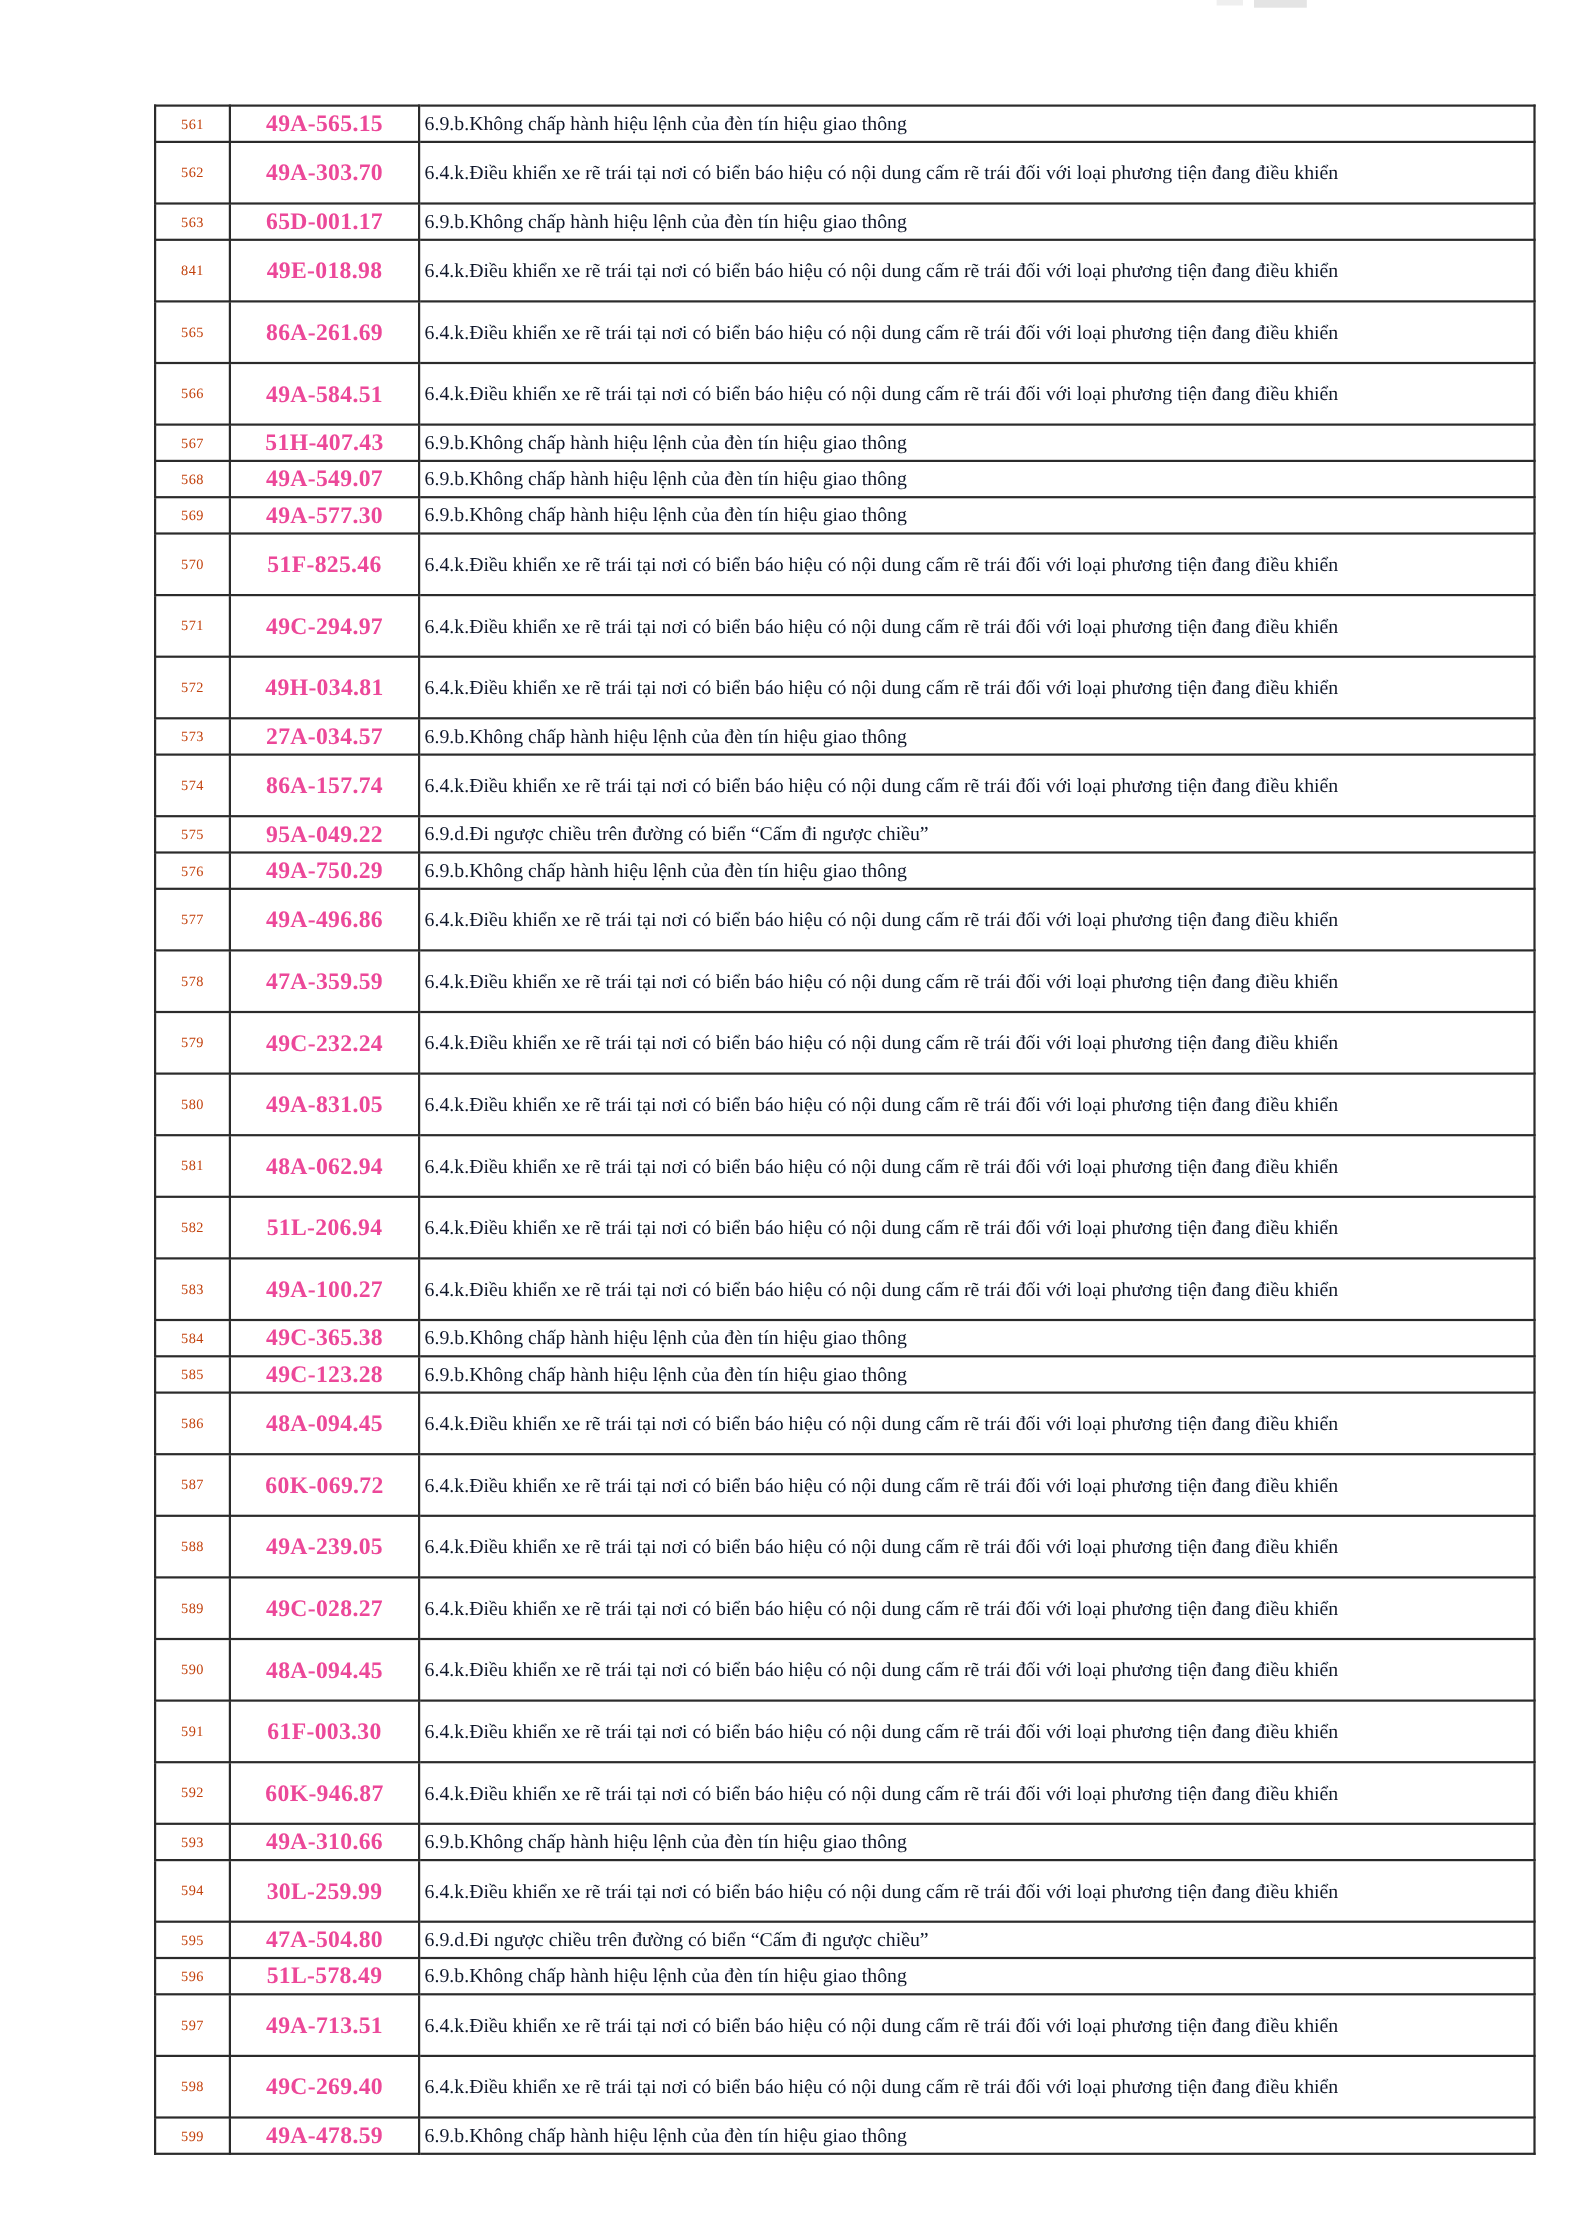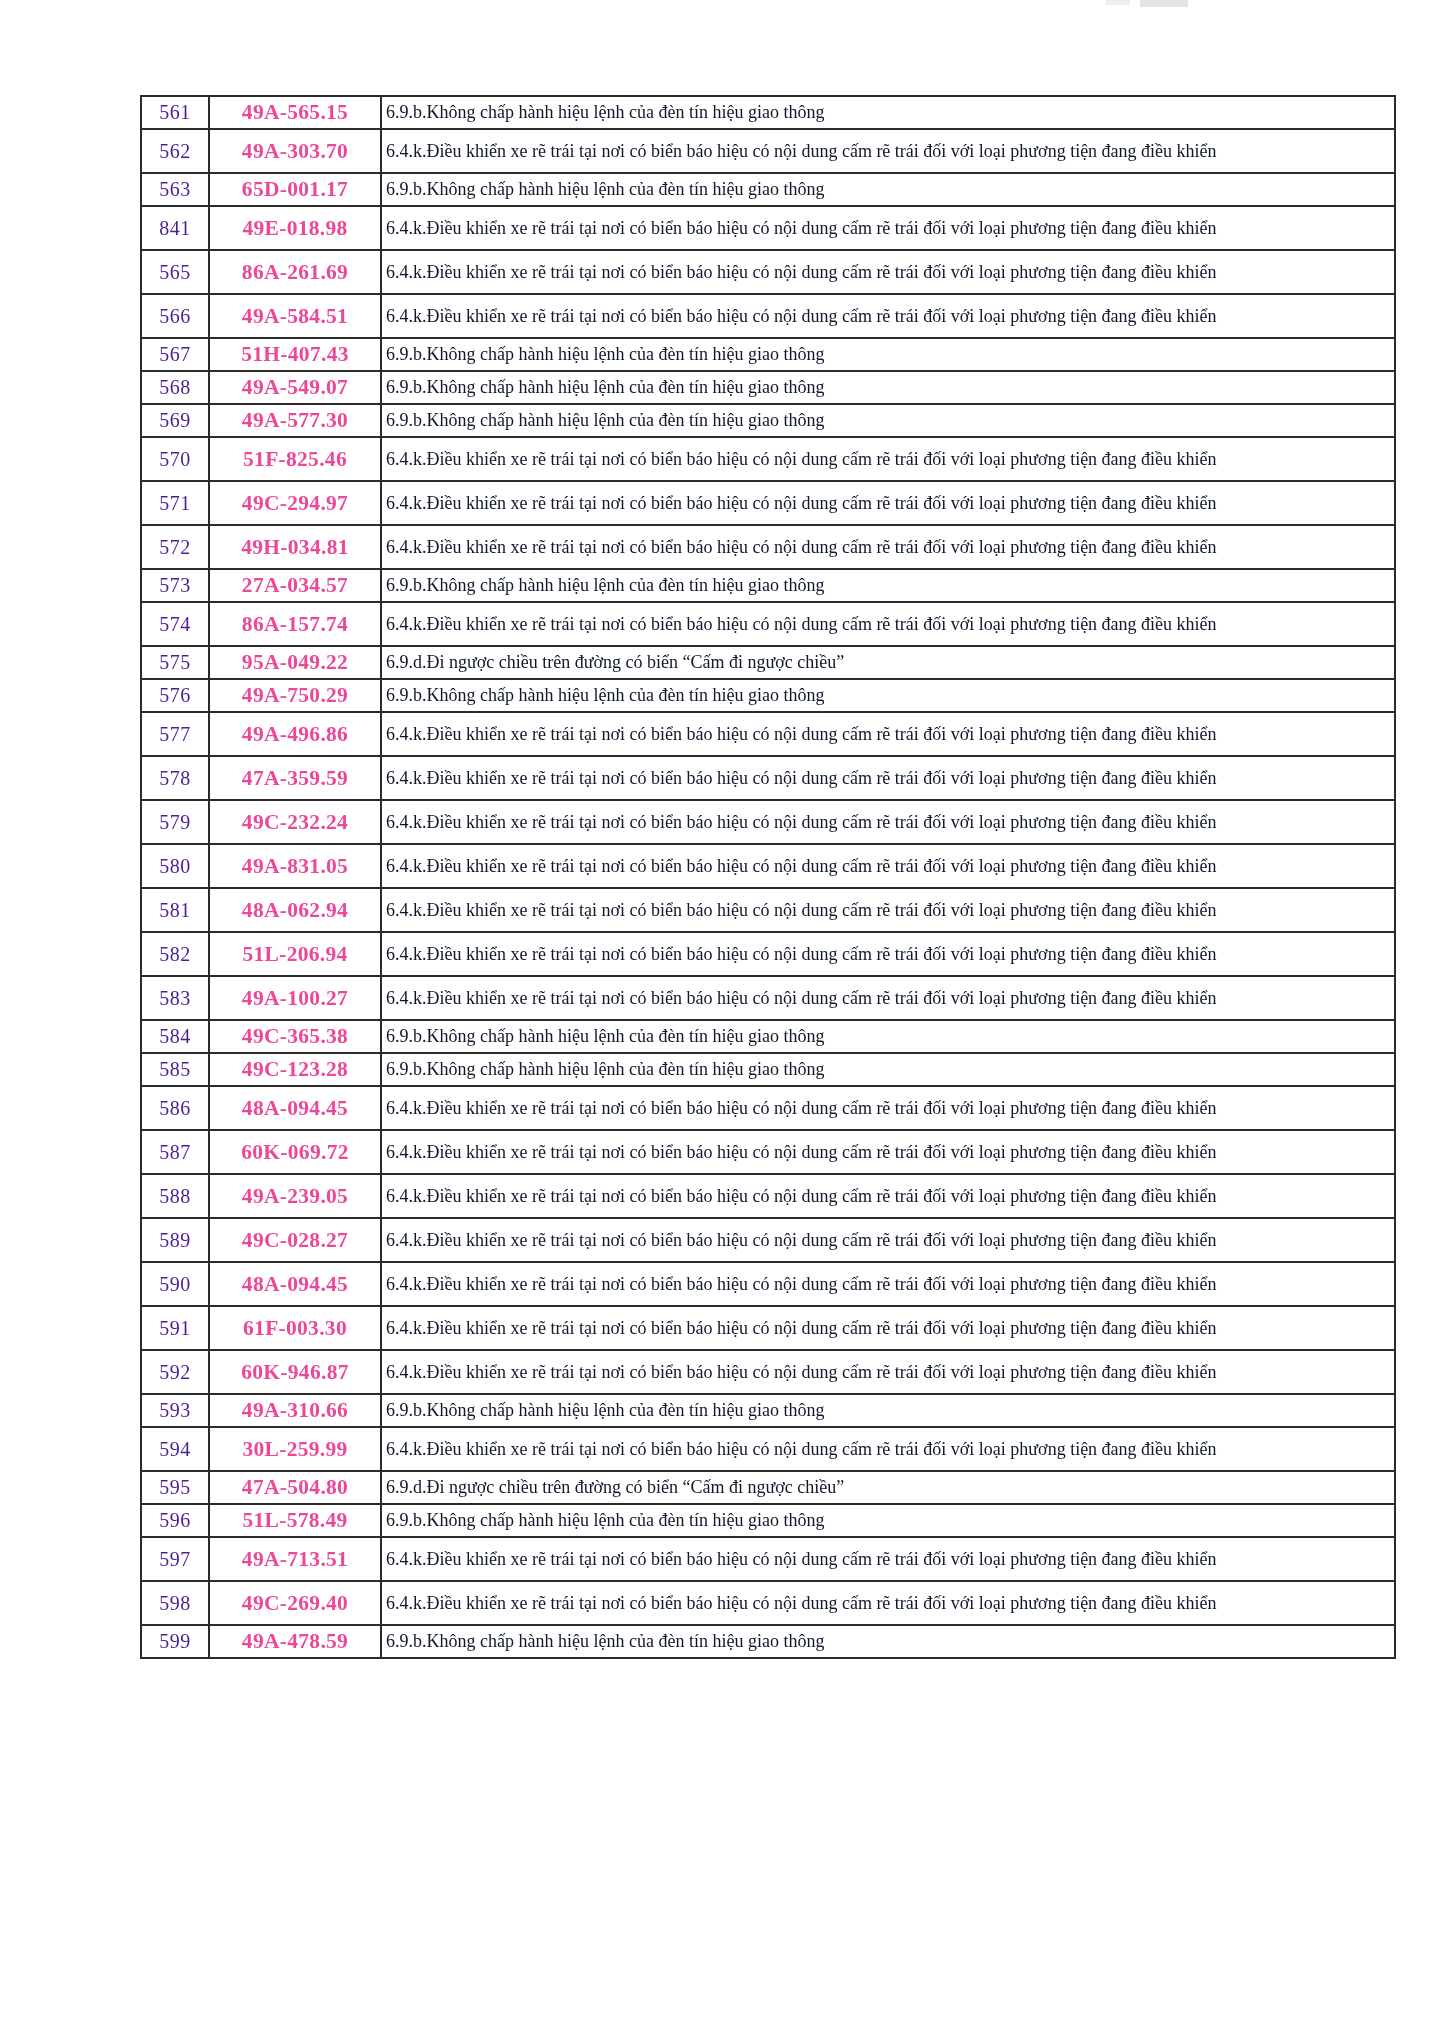--- a/index.html
+++ b/index.html
@@ -23,29 +23,29 @@
     border-collapse:collapse;
     table-layout:fixed;
   }
   .violation-table td{
     border:2px solid #2b2b2b;
     vertical-align:middle;
     padding:0;
     overflow:visible;
   }
   tr.short{height:33px;}
-  tr.tall{height:44px;}
+  tr.tall{height:56px;}
 
   .c-no{width:66px;text-align:center;}
   .c-plate{width:170px;text-align:center;}
   .c-vio{width:1012px;text-align:left;}
 
   .no{
-    font-size:20px;
-    color:#4c1d95;
+    font-size:13px;
+    color:#c2410c;
     letter-spacing:.5px;
     text-align:right;
   }
   .plate{
     font-size:21.5px;
     font-weight:bold;
     color:#ec4899;
     letter-spacing:.3px;
     white-space:nowrap;
   }

